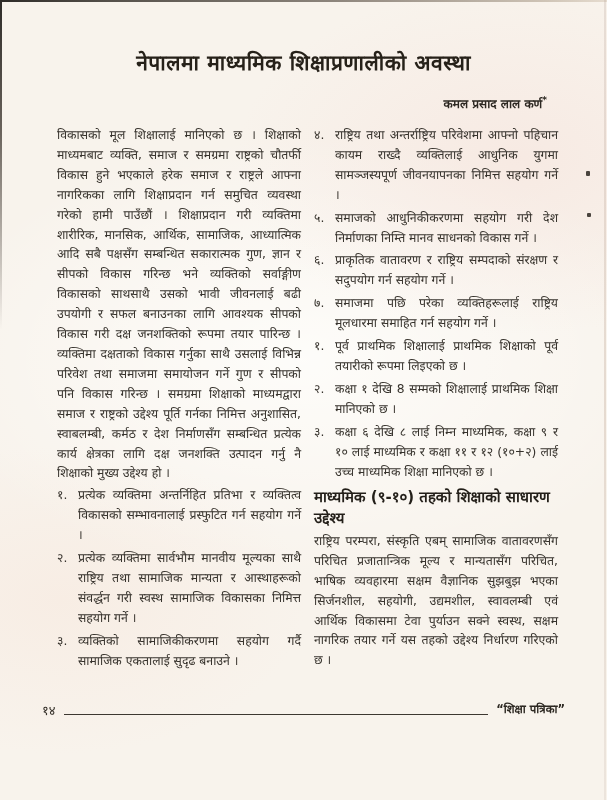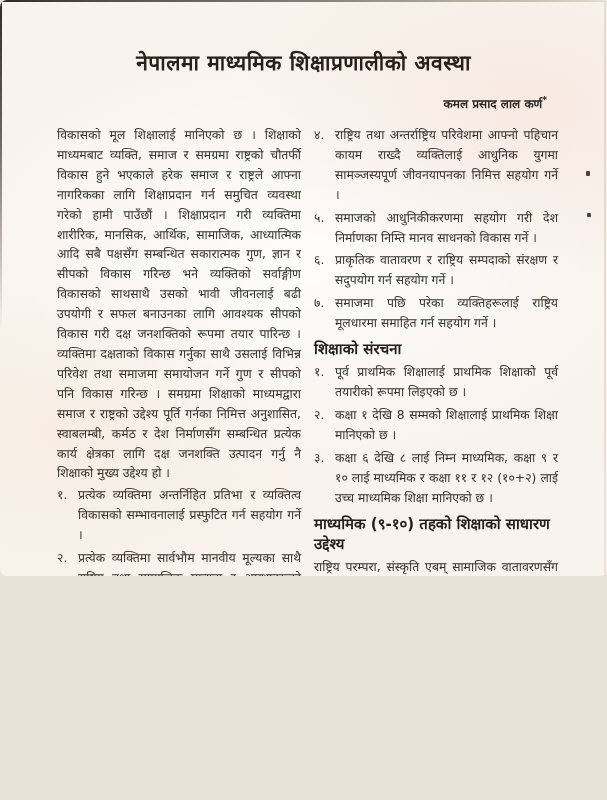--- a/index.html
+++ b/index.html
@@ -7,29 +7,28 @@
     padding: 0;
     width: 607px;
     height: 800px;
     font-family: "DejaVu Sans", sans-serif;
     background: #e9e2d8;
     overflow: hidden;
   }
   .paper {
     position: relative;
     width: 607px;
-    height: 576px;
+    height: 800px;
     background:
       radial-gradient(ellipse 400px 250px at 85% 20%, rgba(246,226,219,0.55), rgba(246,226,219,0) 70%),
       radial-gradient(ellipse 350px 220px at 10% 75%, rgba(247,231,220,0.5), rgba(247,231,220,0) 70%),
       radial-gradient(ellipse 500px 300px at 50% 45%, rgba(255,255,253,0.8), rgba(255,255,253,0) 75%),
       #f8f3ec;
     color: #332f2a;
     overflow: hidden;
-    border-radius: 7px;
   }
   
   .edge-top {
     position: absolute; top: 0; left: 0; right: 0; height: 2px;
     background: linear-gradient(to right, #2e2b28, #55504a 18%, #8d857c 55%, #cfc4b6 90%, #e6dccf);
   }
   .edge-left {
     position: absolute; top: 0; left: 0; width: 2px; height: 330px;
     background: linear-gradient(to bottom, #2e2b28, #6a635c 40%, rgba(150,140,130,0) 100%);
   }
@@ -155,21 +154,20 @@
         <span class="itm-text">समाजको आधुनिकीकरणमा सहयोग गरी देश निर्माणका निम्ति मानव साधनको विकास गर्ने ।</span>
       </div>
       <div class="num-item">
         <span class="num">६.</span>
         <span class="itm-text">प्राकृतिक वातावरण र राष्ट्रिय सम्पदाको संरक्षण र सदुपयोग गर्न सहयोग गर्ने ।</span>
       </div>
       <div class="num-item">
         <span class="num">७.</span>
         <span class="itm-text">समाजमा पछि परेका व्यक्तिहरूलाई राष्ट्रिय मूलधारमा समाहित गर्न सहयोग गर्ने ।</span>
       </div>
-      <div class="sec-heading">शिक्षाको संरचना</div>
       <div class="num-item">
         <span class="num">१.</span>
         <span class="itm-text">पूर्व प्राथमिक शिक्षालाई प्राथमिक शिक्षाको पूर्व तयारीको रूपमा लिइएको छ ।</span>
       </div>
       <div class="num-item">
         <span class="num">२.</span>
         <span class="itm-text">कक्षा १ देखि 8 सम्मको शिक्षालाई प्राथमिक शिक्षा मानिएको छ ।</span>
       </div>
       <div class="num-item">
         <span class="num">३.</span>

